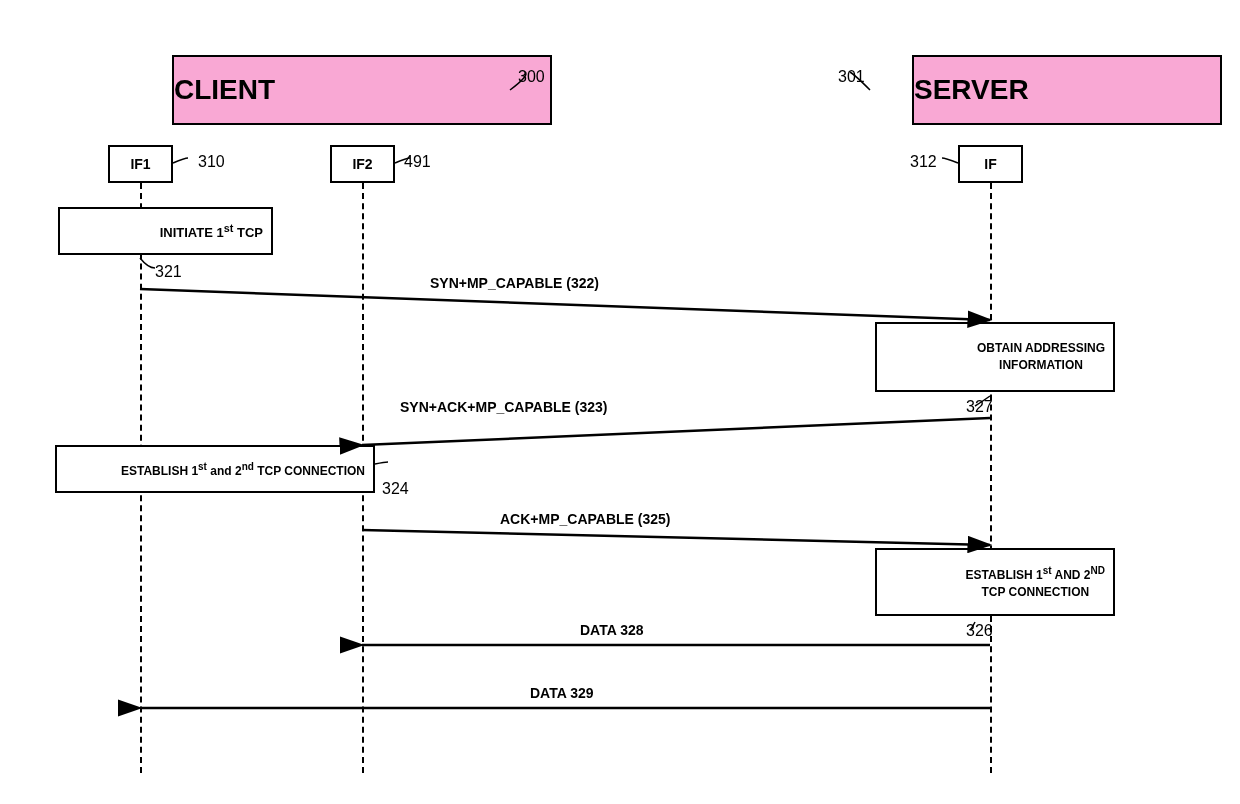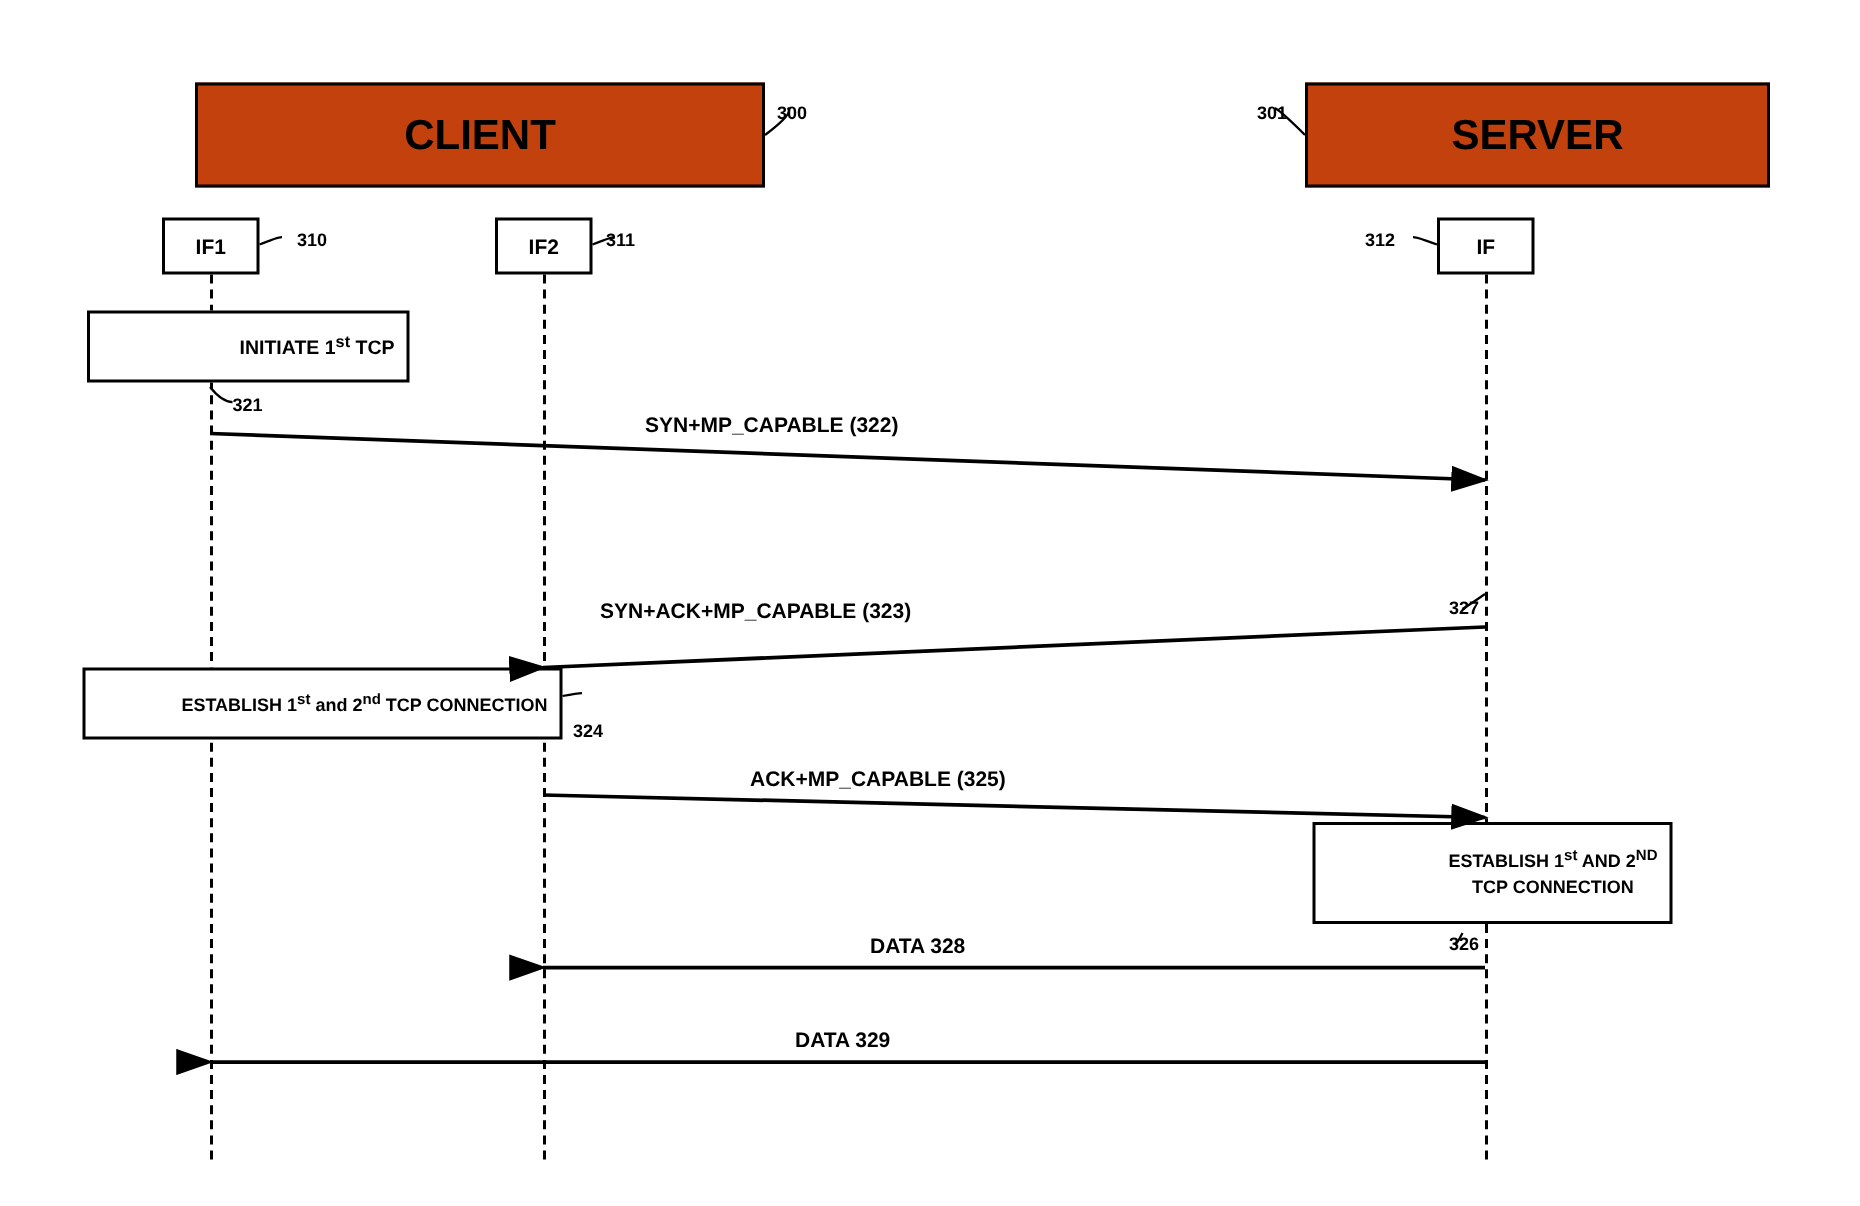--- a/index.html
+++ b/index.html
@@ -13,26 +13,27 @@
     }
     .diagram-container {
       position: relative;
       width: 1240px;
       height: 804px;
     }
     
     .box {
       position: absolute;
       border: 2px solid #000;
-      background: #c2410c;
+      background: #f9a8d4;
       display: flex;
       align-items: center;
-      justify-content: center;
+      justify-content: flex-start;
       font-weight: bold;
       font-size: 22px;
+      margin-left: 42px;
     }
     .box-small {
       position: absolute;
       border: 2px solid #000;
       background: #fff;
       display: flex;
       align-items: center;
       justify-content: center;
       font-weight: bold;
       font-size: 14px;
@@ -45,22 +46,22 @@
       align-items: center;
       justify-content: flex-end;
       font-weight: bold;
       font-size: 12px;
       text-align: center;
       padding: 4px 8px;
     }
     
     .label {
       position: absolute;
-      font-size: 12px;
-      font-weight: bold;
+      font-size: 16px;
+      font-weight: normal;
     }
     
     .dashed-line {
       position: absolute;
       border-left: 2px dashed #000;
     }
     
     .svg-overlay {
       position: absolute;
       top: 0;
@@ -90,40 +91,43 @@
   <div class="box-small" style="left:108px; top:145px; width:65px; height:38px;">
     <span>IF1</span>
   </div>
 
   <span class="label" style="left:182px; top:153px;padding-left:16px;">310</span>
 
   <div class="box-small" style="left:330px; top:145px; width:65px; height:38px;">
     <span>IF2</span>
   </div>
 
-  <span class="label" style="left:404px; top:153px;">311</span>
+  <span class="label" style="left:404px; top:153px;">491</span>
 
   <div class="box-small" style="left:958px; top:145px; width:65px; height:38px;">
     <span>IF</span>
   </div>
 
   <span class="label" style="left:910px; top:153px;">312</span>
 
   <div class="dashed-line" style="left:140px; top:183px; height:590px;"></div>
 
   <div class="dashed-line" style="left:362px; top:183px; height:590px;"></div>
 
   <div class="dashed-line" style="left:990px; top:183px; height:590px;"></div>
 
   <div class="box-action" style="left:58px; top:207px; width:215px; height:48px; font-size:13px;">
     <span>INITIATE 1<sup>st</sup> TCP</span>
   </div>
 
   <span class="label" style="left:155px; top:263px;">321</span>
 
+  <div class="box-action" style="left:875px; top:322px; width:240px; height:70px; font-size:12px; text-align:center; line-height:1.4;">
+    <span>OBTAIN ADDRESSING<br>INFORMATION</span>
+  </div>
 
   <span class="label" style="left:966px; top:398px;">327</span>
 
   <div class="box-action" style="left:55px; top:445px; width:320px; height:48px; font-size:12px;">
     <span>ESTABLISH 1<sup>st</sup> and 2<sup>nd</sup> TCP CONNECTION</span>
   </div>
 
   <span class="label" style="left:382px; top:480px;">324</span>
 
   <div class="box-action" style="left:875px; top:548px; width:240px; height:68px; font-size:12px; text-align:center; line-height:1.4;">

